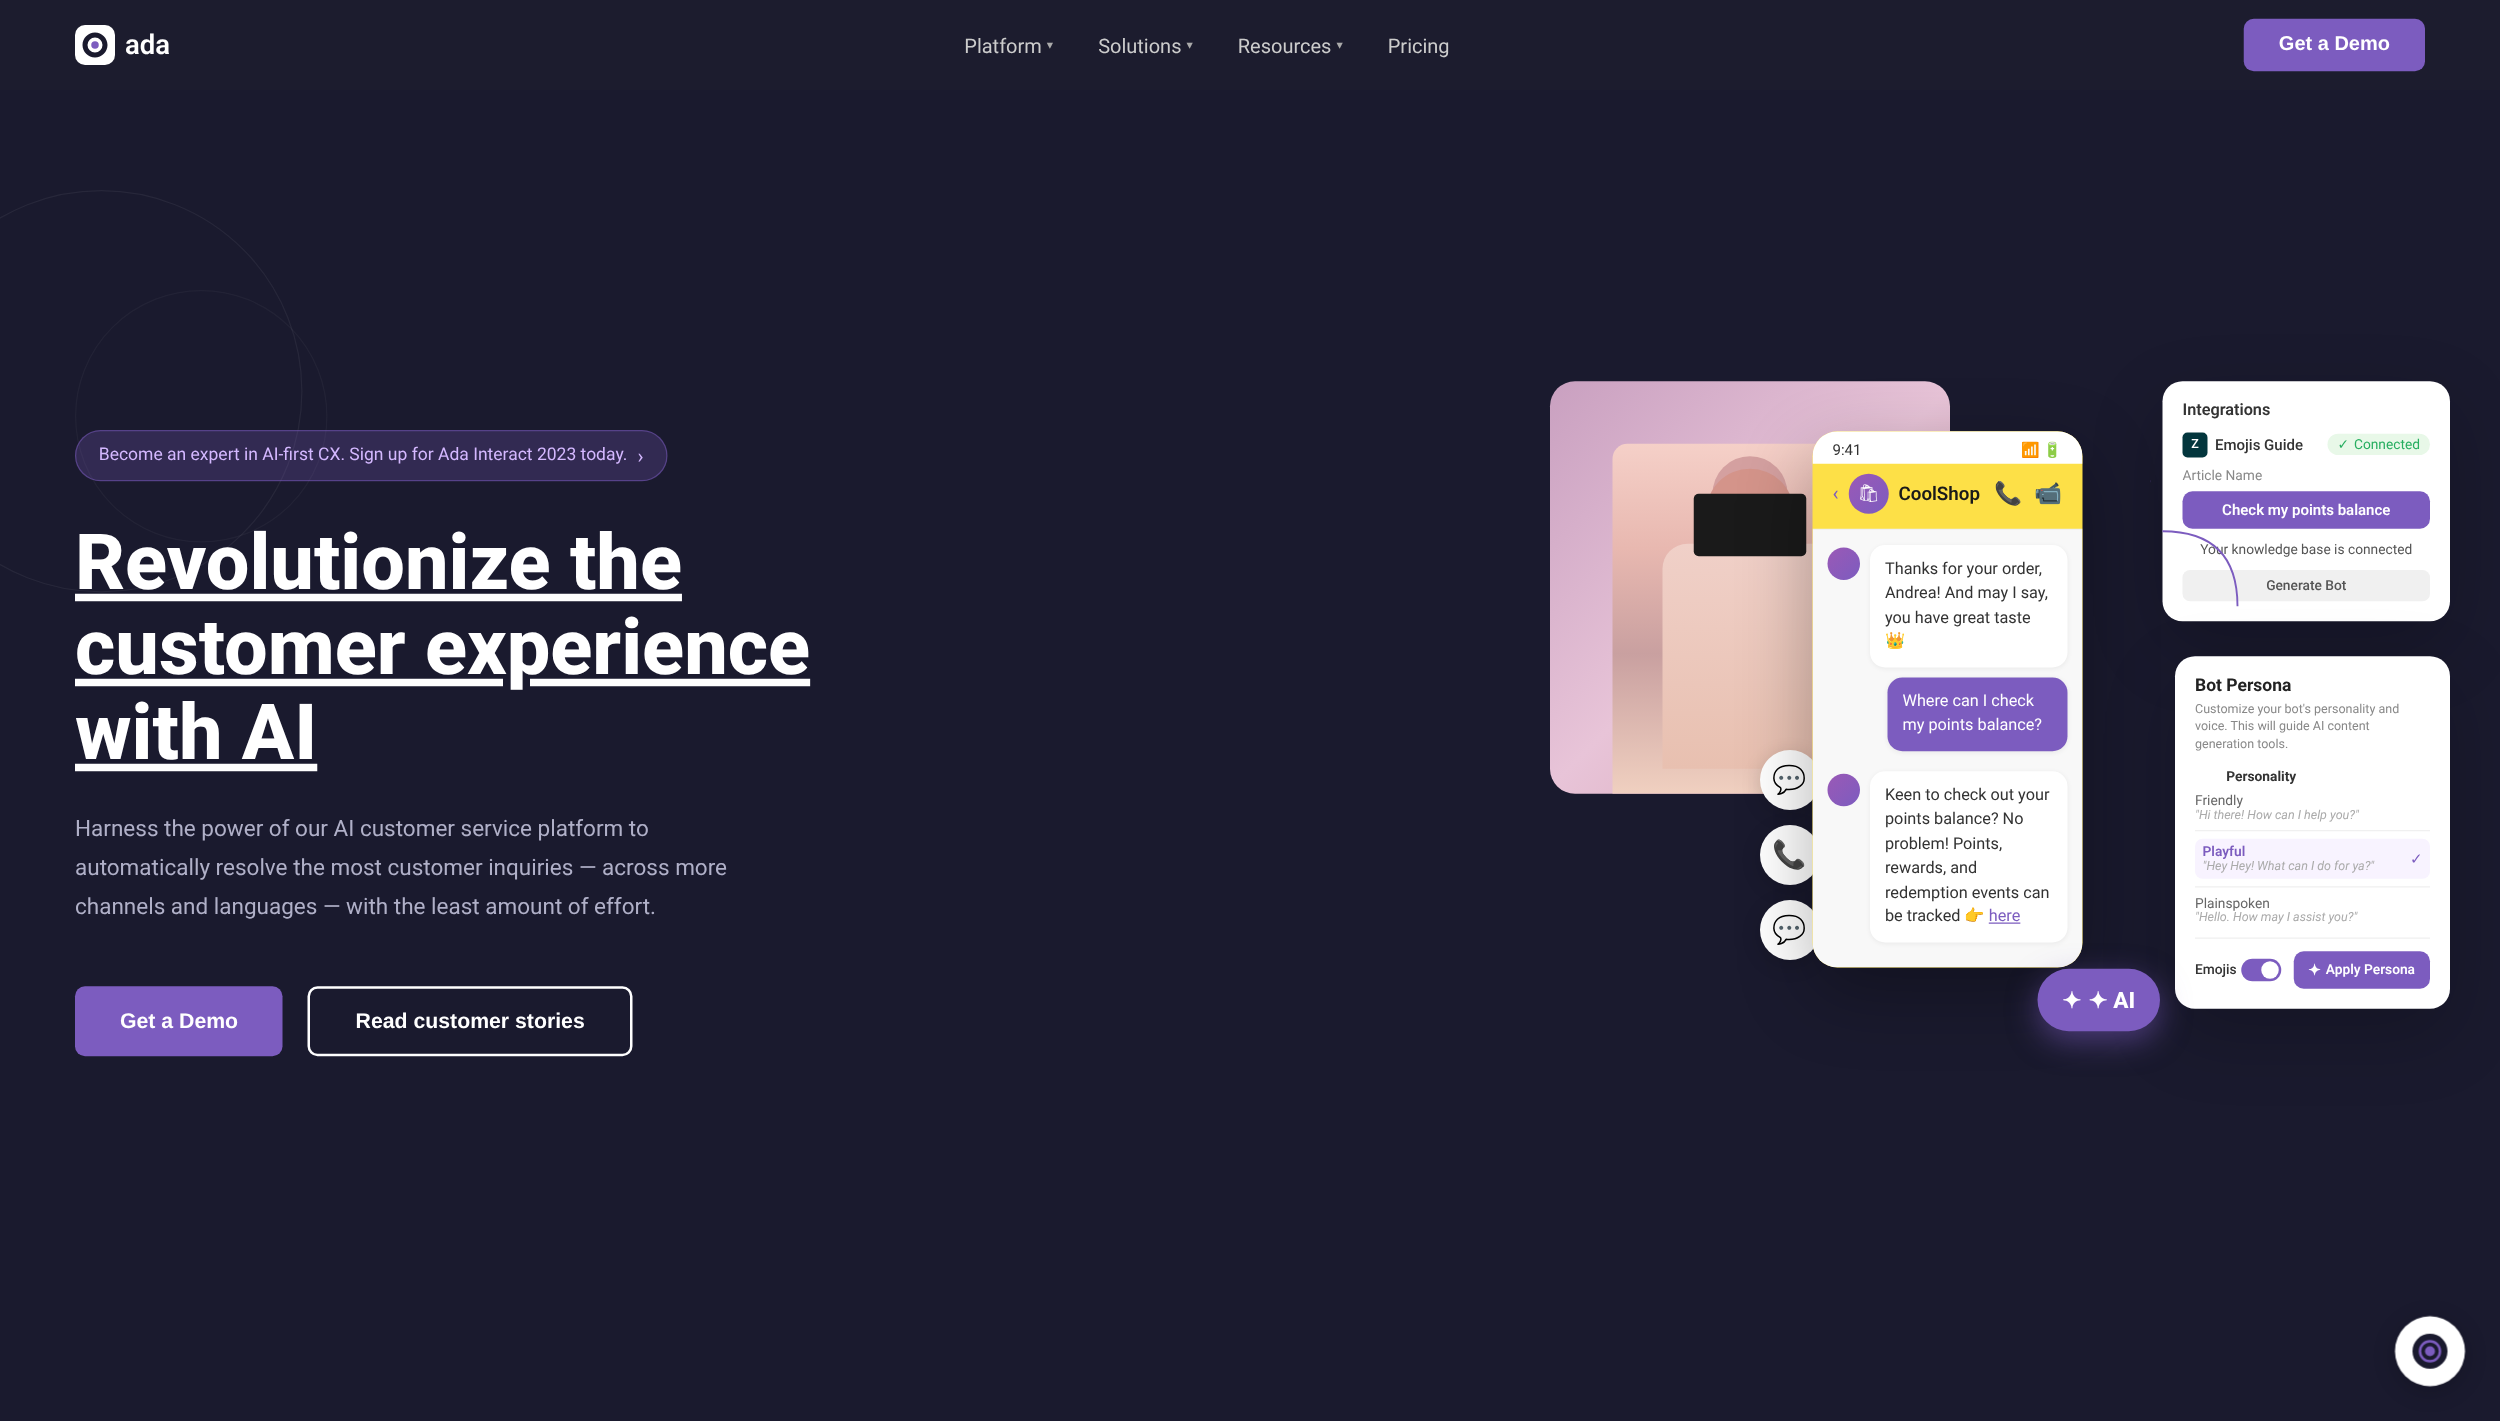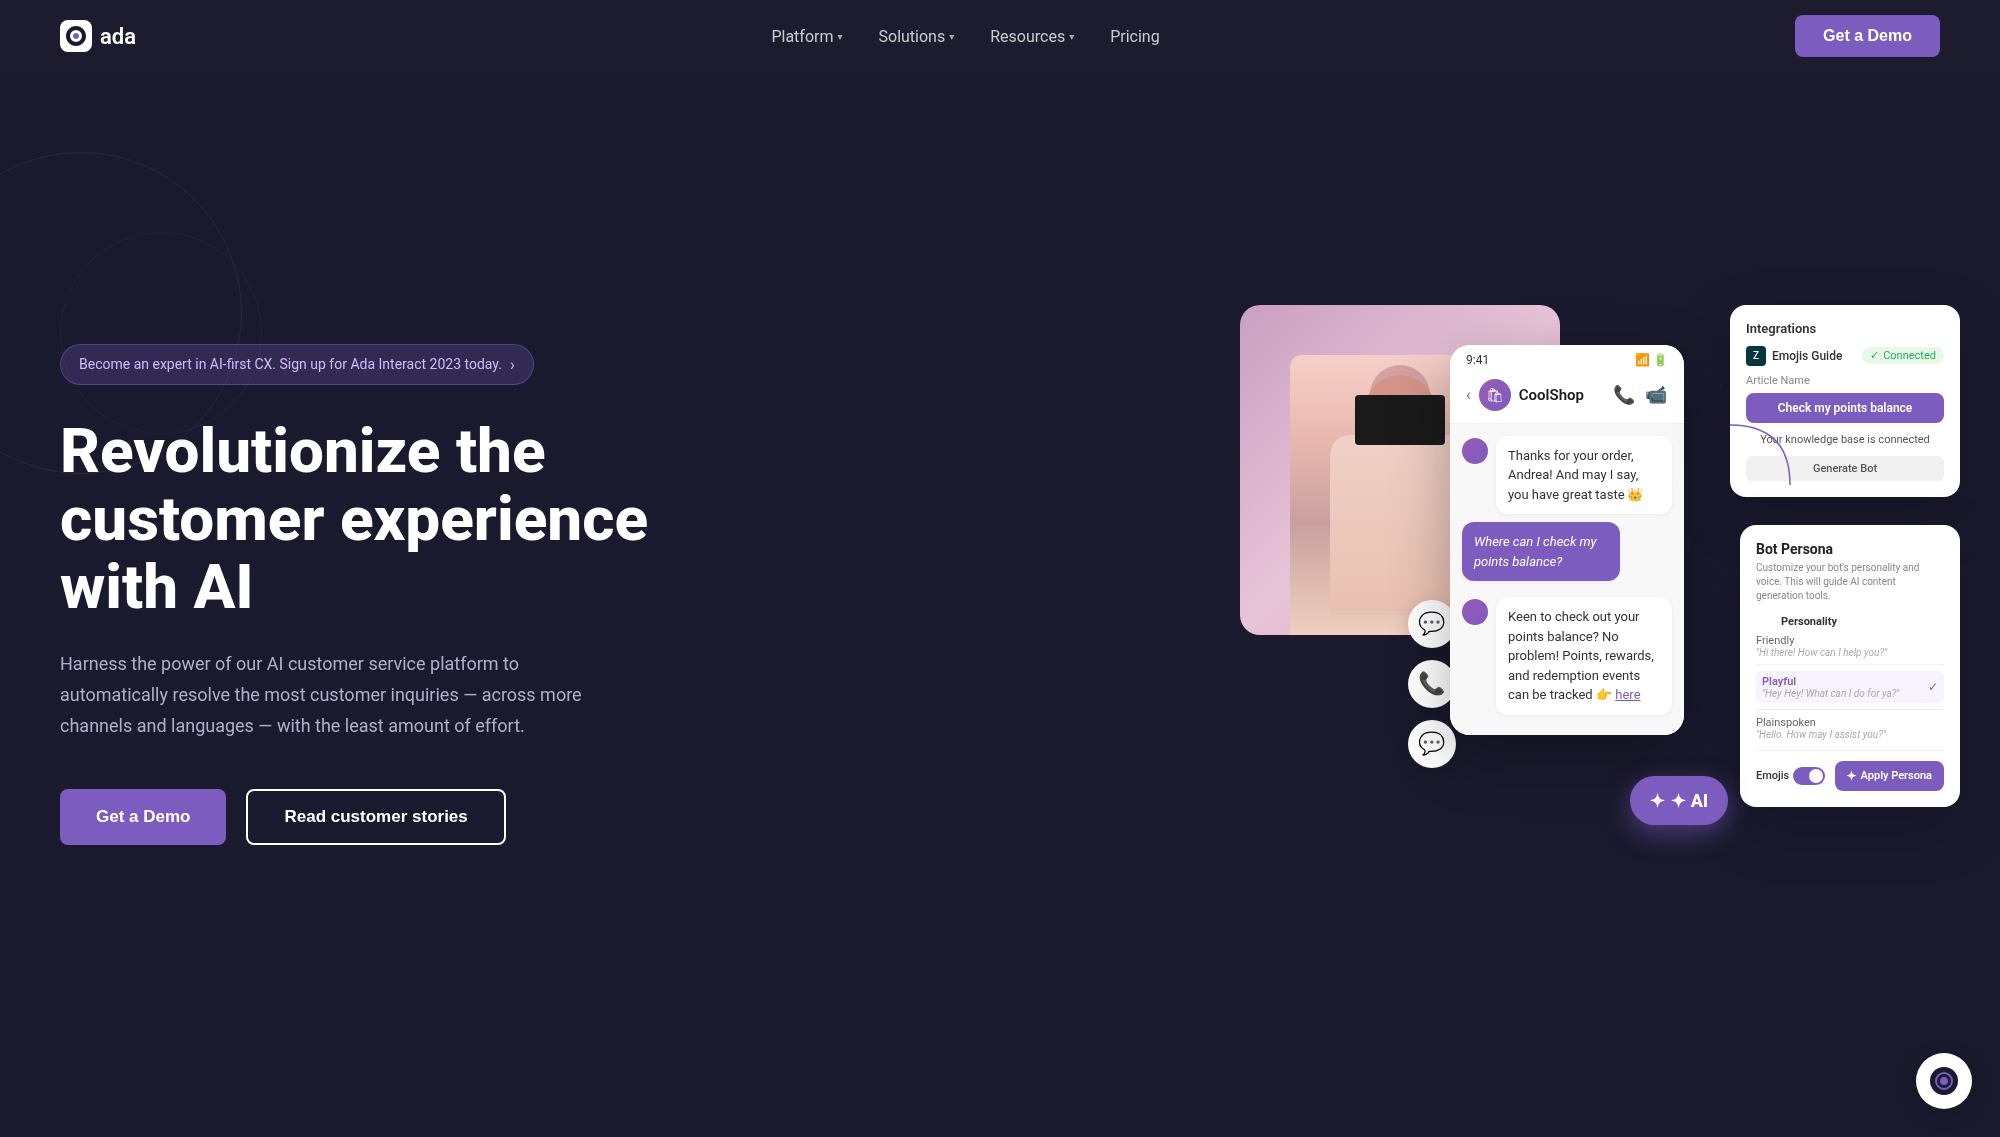--- a/index.html
+++ b/index.html
@@ -126,20 +126,21 @@
       color: #d4b8ff;
       font-size: 16px;
     }
 
     .hero-title {
       font-size: 62px;
       font-weight: 800;
       line-height: 1.1;
       color: #ffffff;
       margin-bottom: 28px;
+      text-decoration: underline;
     }
 
     .hero-desc {
       font-size: 18px;
       line-height: 1.7;
       color: #b0b0c8;
       margin-bottom: 48px;
       max-width: 540px;
     }
 
@@ -209,22 +210,22 @@
       height: 60px;
       background: #d4a0a0;
       border-radius: 50%;
     }
 
     
     .chat-card {
       position: absolute;
       left: 210px;
       top: 40px;
-      width: 234px;
-      background: #ffffff;
+      width: 216px;
+      background: #fde047;
       border-radius: 20px;
       overflow: hidden;
       box-shadow: 0 20px 60px rgba(0,0,0,0.3);
     }
     .chat-status-bar {
       display: flex;
       justify-content: space-between;
       align-items: center;
       padding: 8px 16px 4px;
       font-size: 12px;
@@ -638,21 +639,21 @@
       <div class="chat-body">
 
         <div class="chat-bubble-bot">
           <div class="bot-avatar"></div>
           <div class="bot-msg">
             <span>Thanks for your order, Andrea! And may I say, you have great taste 👑</span>
           </div>
         </div>
 
 
-        <div style="display:flex;margin-bottom:8px;font-style:italic;">
+        <div style="display:flex;justify-content:flex-end;margin-bottom:8px;">
           <div class="chat-bubble" style="background:#7c5cbf;color:#fff;max-width:75%;">
             <span>Where can I check my points balance?</span>
           </div>
         </div>
 
         <div class="chat-bubble-bot">
           <div class="bot-avatar"></div>
           <div class="bot-msg">
             Keen to check out your points balance? No problem! Points, rewards, and redemption events can be tracked 👉 <a href="#" class="chat-link">here</a>
           </div>

